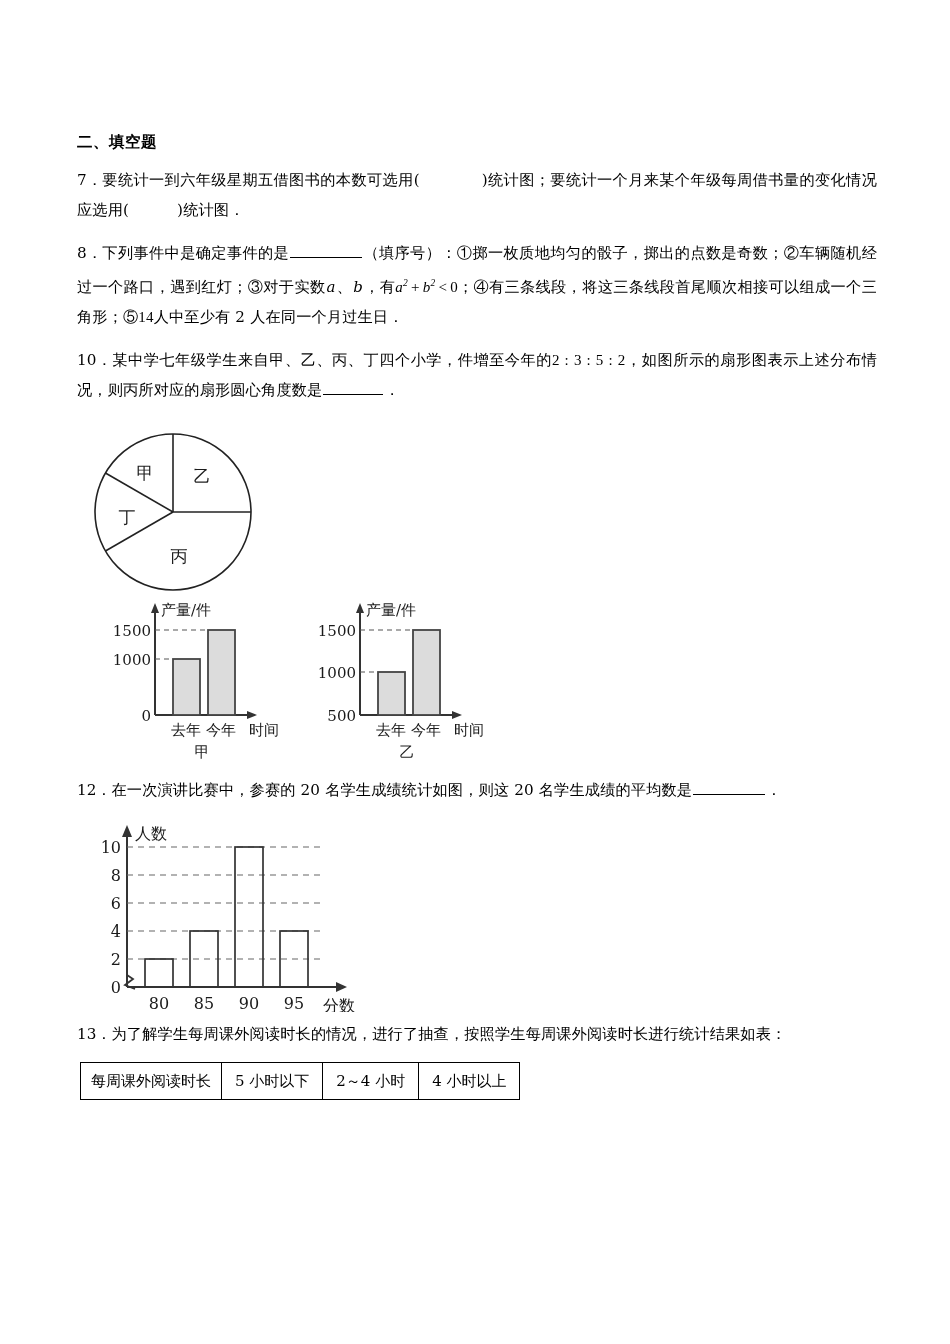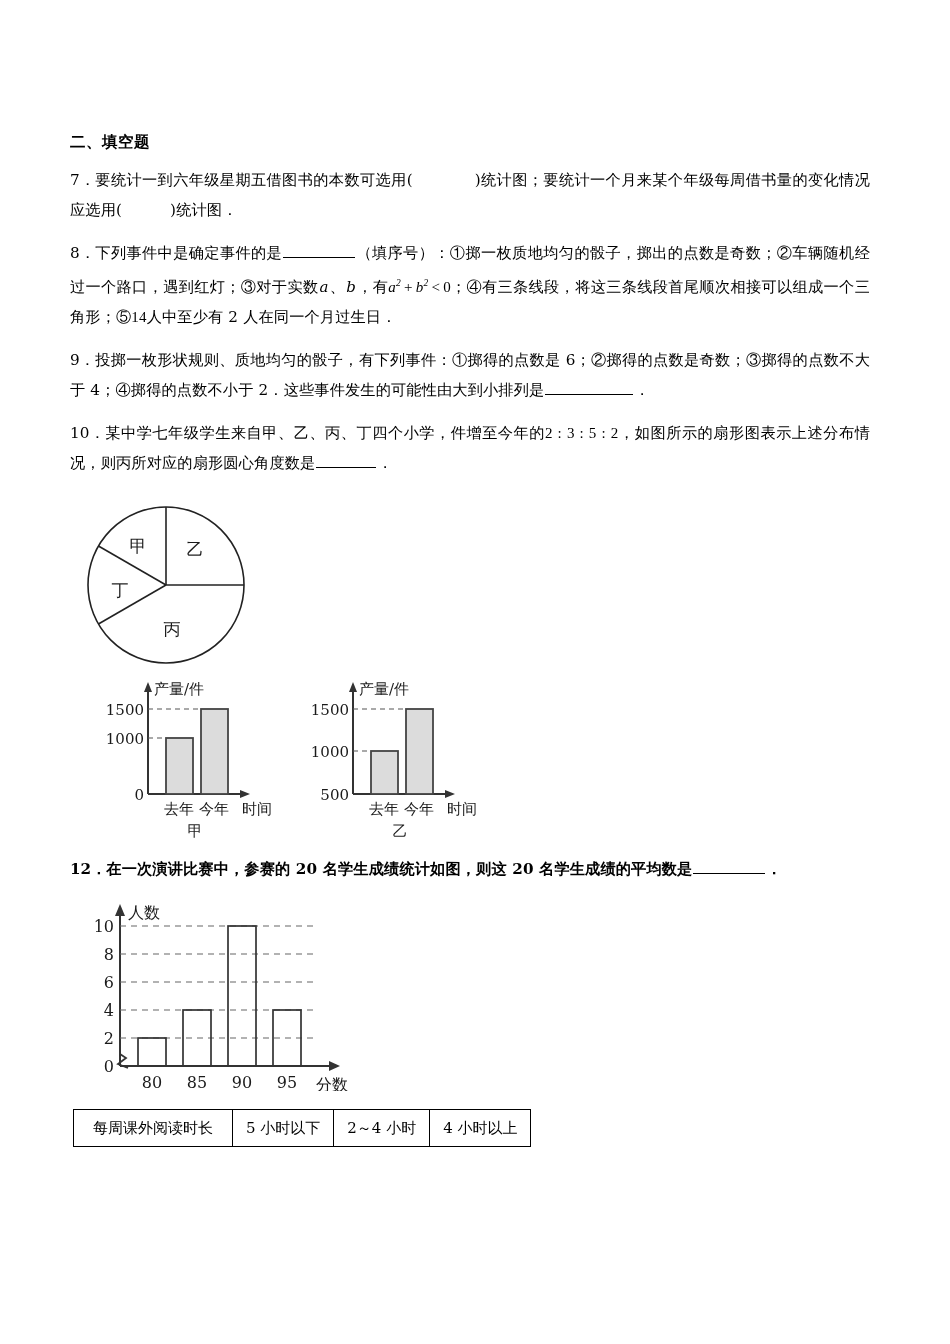--- a/index.html
+++ b/index.html
@@ -16,21 +16,21 @@
     overflow: hidden;
   }
   .page {
     position: absolute;
     left: 0; top: 0;
     width: 950px;
     height: 1344px;
   }
   .content {
     position: absolute;
-    left: 70px;
+    left: 77px;
     top: 132px;
     width: 800px;
   }
 
   .sec-title {
     font-weight: bold;
     font-size: 15.5px;
     letter-spacing: 0.5px;
     margin: 0 0 3px 0;
     line-height: 20px;
@@ -88,21 +88,20 @@
   .pie-wrap {
     position: relative;
     width: 200px;
     height: 170px;
     margin: 22px 0 0 10px;
   }
 
   .bars-row {
     position: relative;
     height: 170px;
-    margin-top: 6px;
   }
   .bar-fig { position: absolute; top: 0; }
 
   .hist-wrap {
     position: relative;
     width: 320px;
     height: 200px;
     margin-top: 12px;
     margin-left: 8px;
   }
@@ -113,40 +112,39 @@
     margin-left: 3px;
   }
   table.tbl td {
     border: 1.3px solid #000;
     padding: 6px 13px;
     font-size: 15px;
     white-space: nowrap;
     text-align: center;
     line-height: 24px;
   }
-  table.tbl td.hd { padding: 6px 19px; }
+  table.tbl td.hd { padding: 6px 10px; }
 
   svg text {
     font-family: "DejaVu Serif", "Liberation Serif", serif;
     fill: #1a1a1a;
   }
 </style>
 </head>
 <body>
 
 <div class="page">
   <div class="content">
 
     <div class="sec-title">二、填空题</div>
 
     <p class="q"><span class="num">7．</span><span>要统计一到六年级星期五借图书的本数可选用(</span><span class="paren-gap"></span><span>)统计图；要统计一个月来某个年级每周借书量的变化情况应选用(</span><span class="paren-gap-sm"></span><span>)统计图．</span></p>
 
     <p class="q"><span class="num">8．</span><span>下列事件中是确定事件的是</span><span class="blank b-mid"></span><span>（填序号）：①掷一枚质地均匀的骰子，掷出的点数是奇数；②车辆随机经过一个路口，遇到红灯；③对于实数</span><span class="mathi">a</span><span>、</span><span class="mathi">b</span><span>，有</span><span class="mathn"><i>a</i><sup class="ex">2</sup> + <i>b</i><sup class="ex">2</sup> &lt; 0</span><span>；④有三条线段，将这三条线段首尾顺次相接可以组成一个三角形；⑤</span><span class="mathn">14</span><span>人中至少有 2 人在同一个月过生日．</span></p>
 
-    <p class="q"><span class="num">9．</span><span>投掷一枚形状规则、质地均匀的骰子，有下列事件：①掷得的点数是 6；②掷得的点数是奇数；③掷得的点数不大于 4；④掷得的点数不小于 2．这些事件发生的可能性由大到小排列是</span><span class="blank b-long"></span><span>．</span></p>
 
     <p class="q"><span class="num">10．</span><span>某中学七年级学生来自甲、乙、丙、丁四个小学，件增至今年的</span><span class="ratio">2 : 3 : 5 : 2</span><span>，如图所示的扇形图表示上述分布情况，则丙所对应的扇形圆心角度数是</span><span class="blank b-short"></span><span>．</span></p>
 
     <div class="pie-wrap fig">
       <svg width="200" height="170" viewBox="0 0 200 170">
 
         <circle cx="86" cy="85" r="78" fill="none" stroke="#222" stroke-width="1.6"></circle>
 
         <line x1="86" y1="85" x2="86" y2="7" stroke="#222" stroke-width="1.6"></line>
 
@@ -208,21 +206,21 @@
           <rect x="111" y="33" width="27" height="85" fill="#dcdcdc" stroke="#444" stroke-width="1.8"></rect>
           <text x="89" y="138" font-size="15" text-anchor="middle">去年</text>
           <text x="124" y="138" font-size="15" text-anchor="middle">今年</text>
           <text x="152" y="138" font-size="15" text-anchor="start">时间</text>
           <text x="105" y="160" font-size="15" text-anchor="middle">乙</text>
         </svg>
       </div>
 
     </div>
 
-    <p class="q" style="margin-top:8px;font-weight:bold;"><span class="num">12．</span><span>在一次演讲比赛中，参赛的 20 名学生成绩统计如图，则这 20 名学生成绩的平均数是</span><span class="blank b-mid"></span><span>．</span></p>
+    <p class="q" style="margin-top:8px;"><span class="num">12．</span><span>在一次演讲比赛中，参赛的 20 名学生成绩统计如图，则这 20 名学生成绩的平均数是</span><span class="blank b-mid"></span><span>．</span></p>
 
     <div class="hist-wrap fig">
       <svg width="300" height="195" viewBox="0 0 300 195">
 
         <line x1="42" y1="170" x2="42" y2="18" stroke="#333" stroke-width="2"></line>
         <polygon points="42,8 37,20 47,20" fill="#333"></polygon>
         <text x="50" y="22" font-size="16">人数</text>
 
         <line x1="42" y1="170" x2="252" y2="170" stroke="#333" stroke-width="2"></line>
         <polygon points="262,170 251,165 251,175" fill="#333"></polygon>
@@ -248,20 +246,21 @@
         <rect x="195" y="114" width="28" height="56" fill="none" stroke="#333" stroke-width="1.7"></rect>
 
         <text x="74" y="192" font-size="16" text-anchor="middle">80</text>
         <text x="119" y="192" font-size="16" text-anchor="middle">85</text>
         <text x="164" y="192" font-size="16" text-anchor="middle">90</text>
         <text x="209" y="192" font-size="16" text-anchor="middle">95</text>
         <text x="238" y="194" font-size="16" text-anchor="start">分数</text>
       </svg>
     </div>
 
+    <p class="q" style="margin-top:2px;"><span class="num">13．</span><span>为了解学生每周课外阅读时长的情况，进行了抽查，按照学生每周课外阅读时长进行统计结果如表：</span></p>
 
     <table class="tbl">
       <tbody>
         <tr>
           <td class="hd">每周课外阅读时长</td>
           <td>5 小时以下</td>
           <td>2～4 小时</td>
           <td>4 小时以上</td>
         </tr>
       </tbody>

